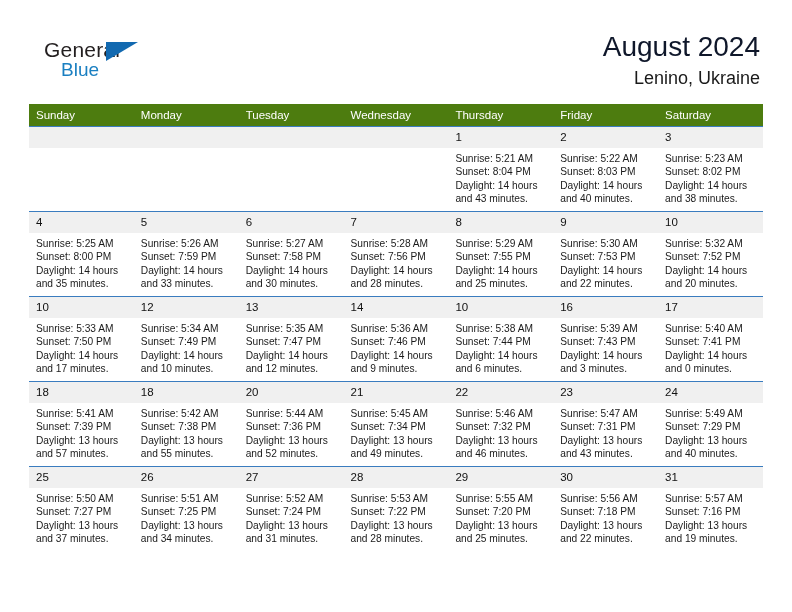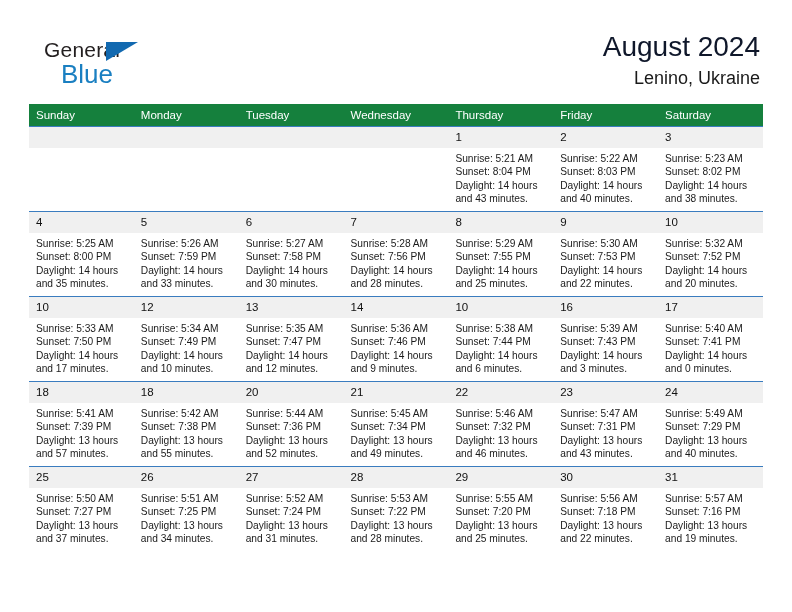--- a/index.html
+++ b/index.html
@@ -52,21 +52,21 @@
     top: 4px;
     width: 0;
     height: 0;
     border-left: 32px solid #1269b0;
     border-bottom: 19px solid transparent;
   }
   .brand-blue {
     position: absolute;
     left: 28px;
     top: 21px;
-    font-size: 26px;
+    font-size: 19px;
     color: #1a7fc1;
     font-family: "Liberation Sans", sans-serif;
   }
 
   .title-block {
     position: absolute;
     right: 32px;
     top: 30px;
     text-align: right;
   }
@@ -87,21 +87,21 @@
   
   .calendar {
     position: absolute;
     left: 29px;
     top: 104px;
     width: 734px;
     border-collapse: collapse;
     table-layout: fixed;
   }
   .calendar th {
-    background: #15803d;
+    background: #4d7c0f;
     color: #ffffff;
     font-size: 11.5px;
     font-weight: normal;
     text-align: left;
     padding: 5px 0 5px 7px;
     height: 12px;
     border: none;
   }
   .calendar td {
     vertical-align: top;

